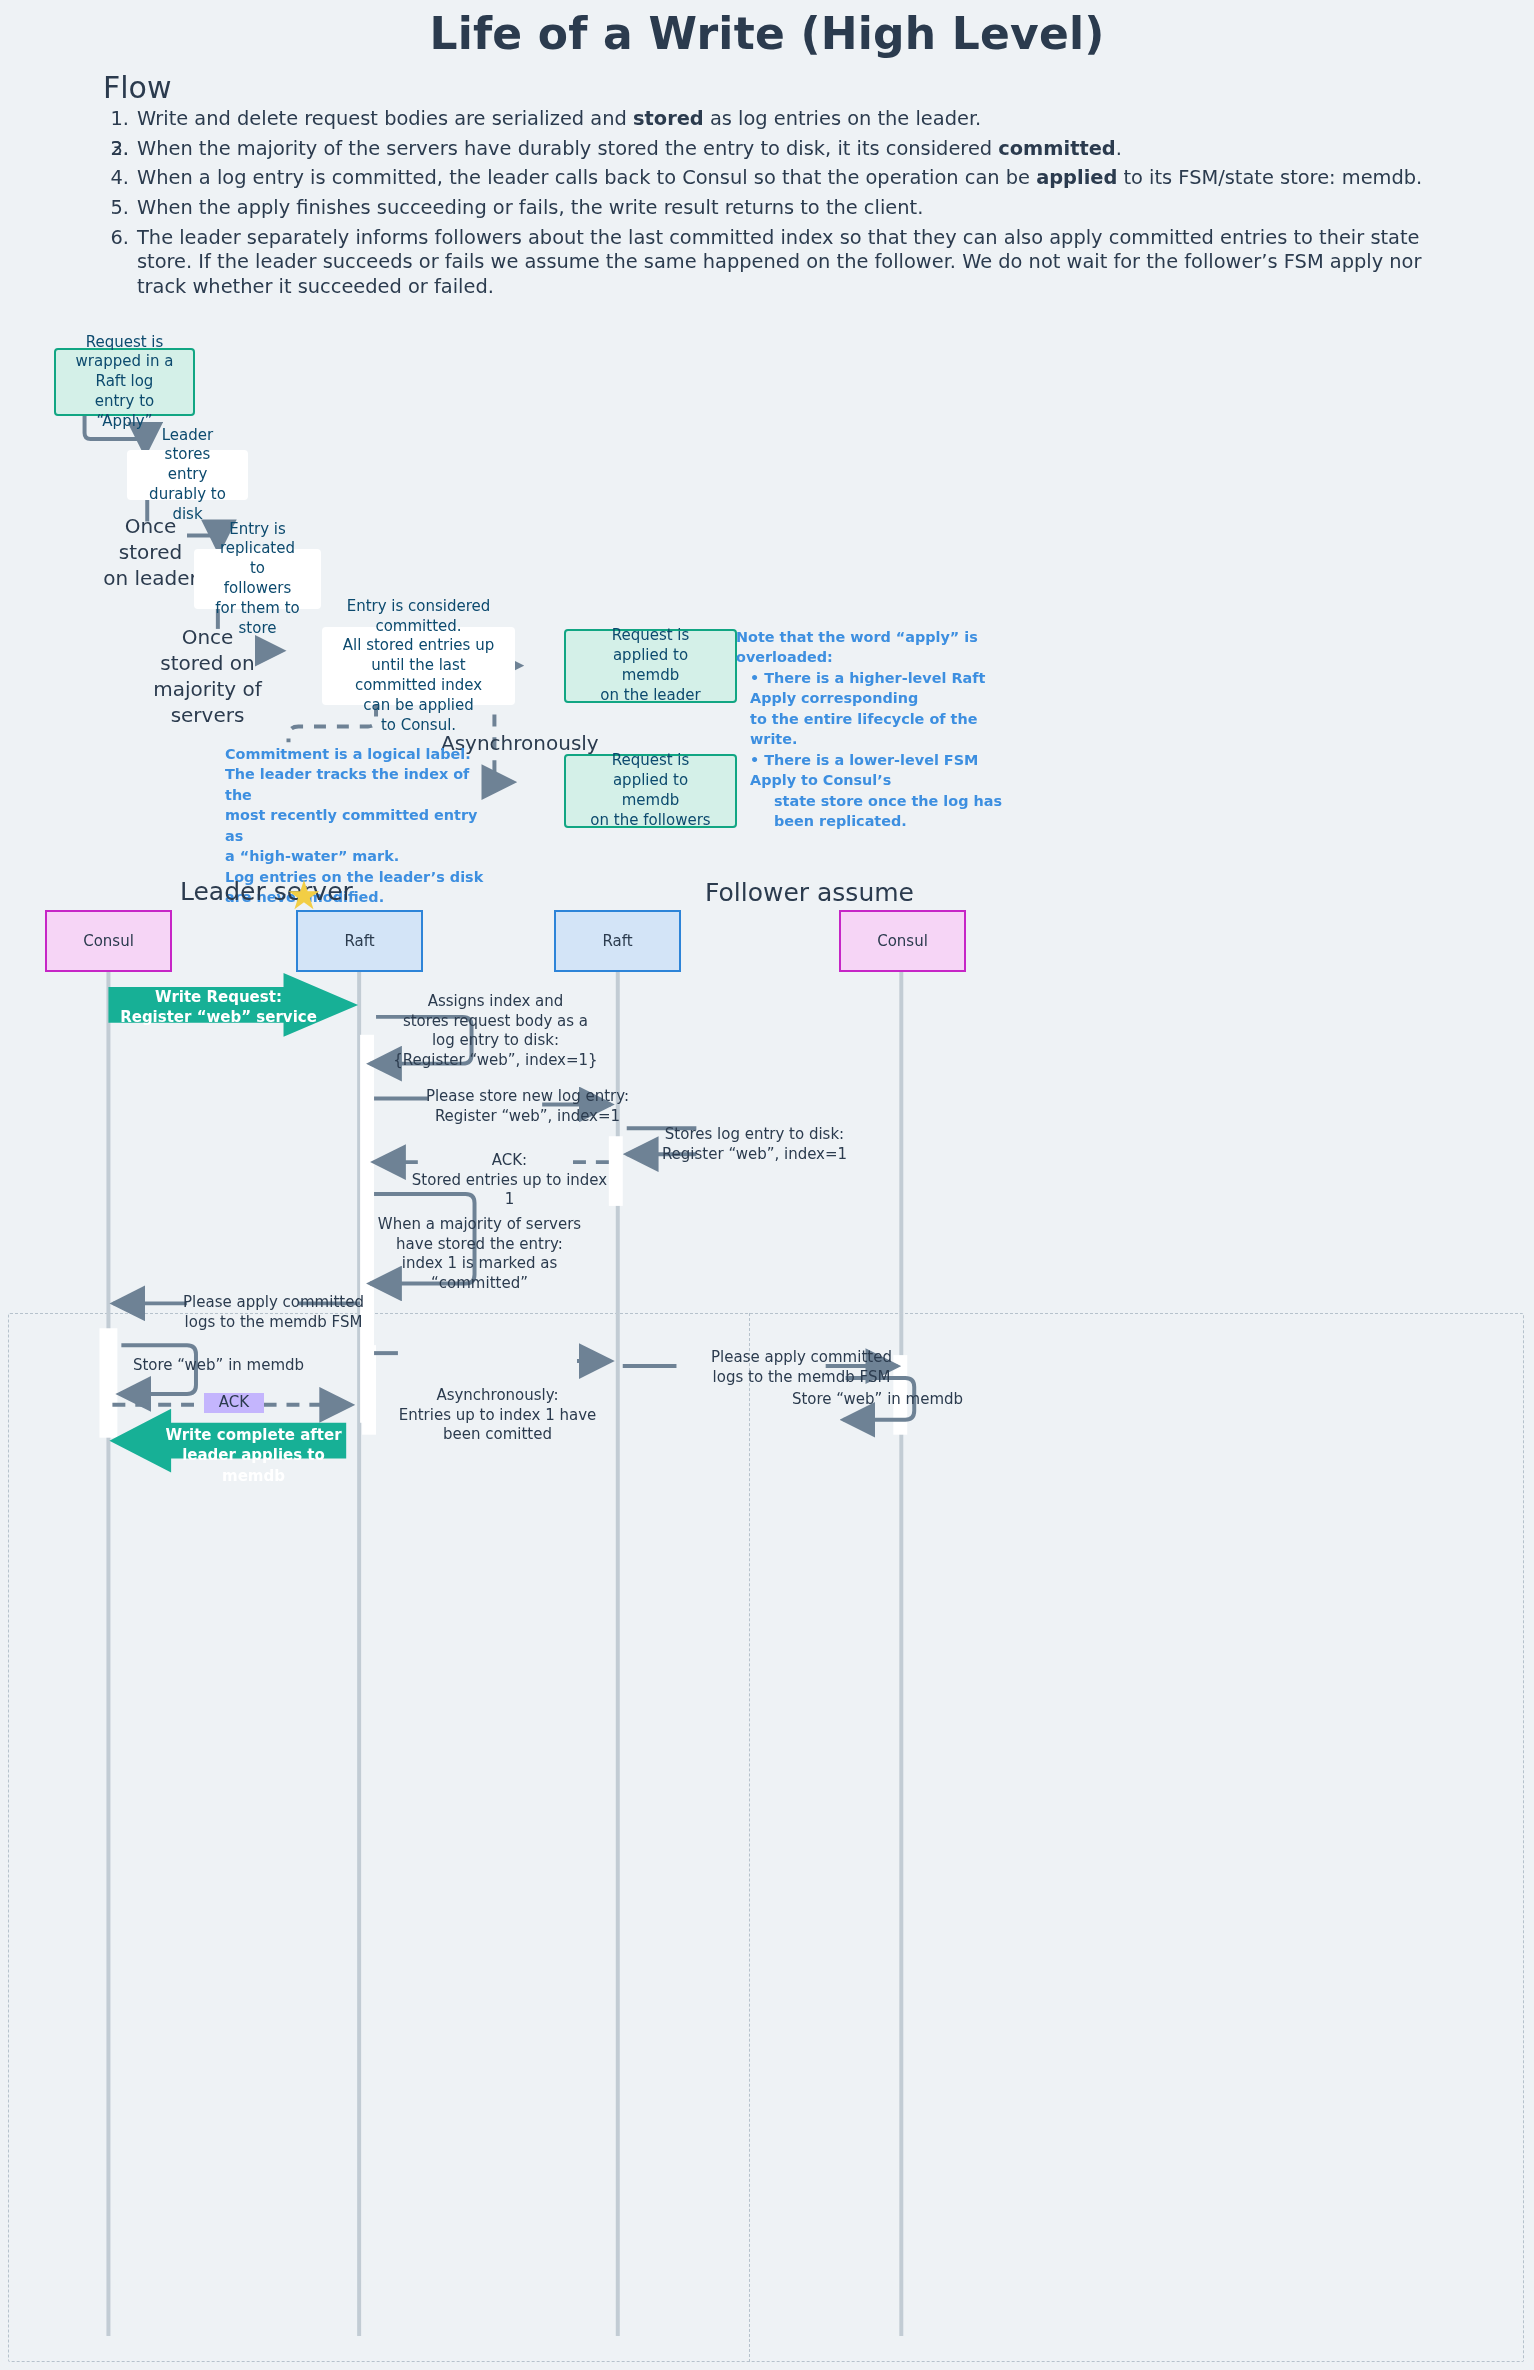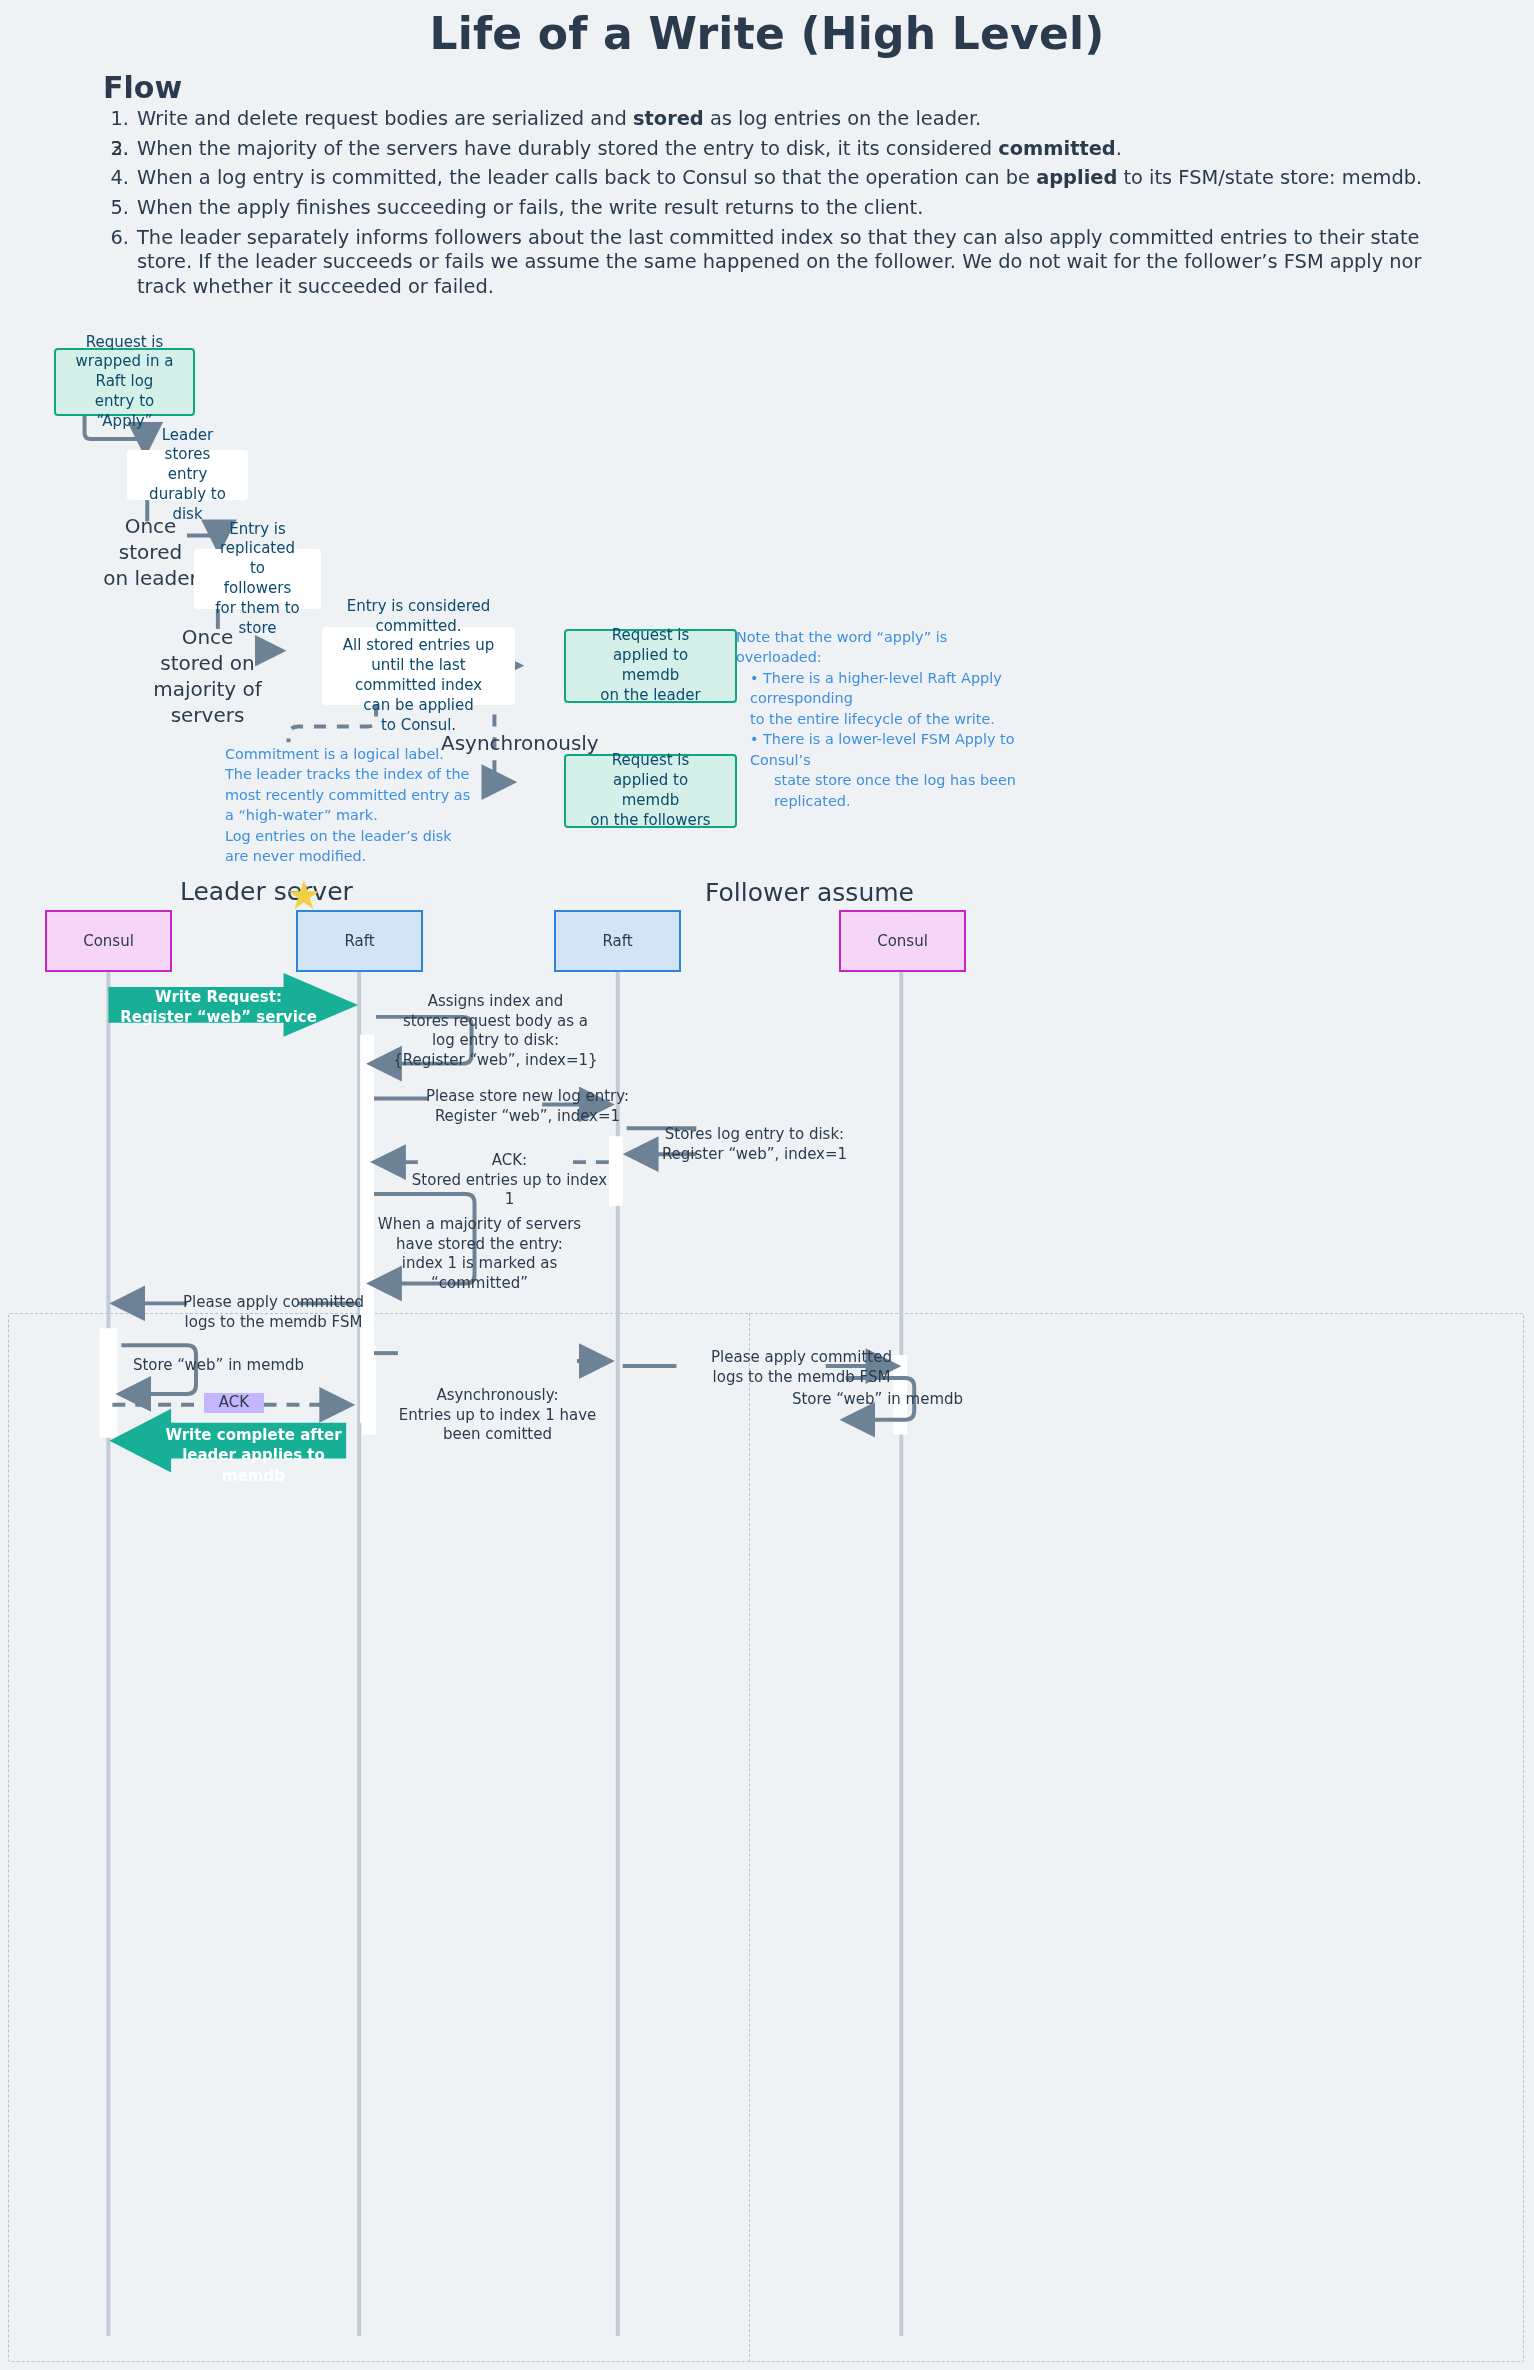--- a/index.html
+++ b/index.html
@@ -11,21 +11,21 @@
     position:relative;
     overflow:hidden;
   }
 
   
   #title{
     position:absolute;left:0;top:8px;width:1534px;text-align:center;
     font-size:44px;font-weight:700;color:#2b3b4e;letter-spacing:0.2px;
   }
   #flow-heading{
-    position:absolute;left:103px;top:70px;font-size:30px;color:#2b3b4e;font-weight:700;
+    position:absolute;left:103px;top:70px;font-size:30px;color:#2b3b4e;font-weight:400;
   }
   #flow-list{
     position:absolute;left:103px;top:107px;width:1323px;
     font-size:19.4px;line-height:1.27;color:#2b3b4e;
     padding:0;margin:0;list-style:none;
   }
   #flow-list li{
     position:relative;padding-left:34px;margin-bottom:5px;
   }
   #flow-list li .num{position:absolute;left:0;top:0;width:26px;text-align:right;}
@@ -41,21 +41,21 @@
     padding:6px 18px;
     margin-left:40px;
   }
   .fbox.white{background:#ffffff;border-radius:4px;}
   .fbox.green{background:#d4f0e8;border:2px solid #11a683;border-radius:4px;}
 
   .flabel{
     position:absolute;font-size:20px;line-height:1.3;color:#2b3b4e;text-align:center;
   }
   .note-blue{
-    position:absolute;font-size:14.4px;line-height:1.42;color:#3d8fe0;font-weight:normal;
+    position:absolute;font-size:14.4px;line-height:1.42;color:#3d8fe0;font-weight:bold;
   }
   .note-blue .bullet{display:block;}
 
   
   svg.overlay{position:absolute;left:0;top:0;overflow:visible;}
 
   
   #seq-region{
     position:absolute;left:8px;top:1313px;width:1516px;height:1049px;
     border:1.5px dashed #b6c2cc;border-radius:2px;

